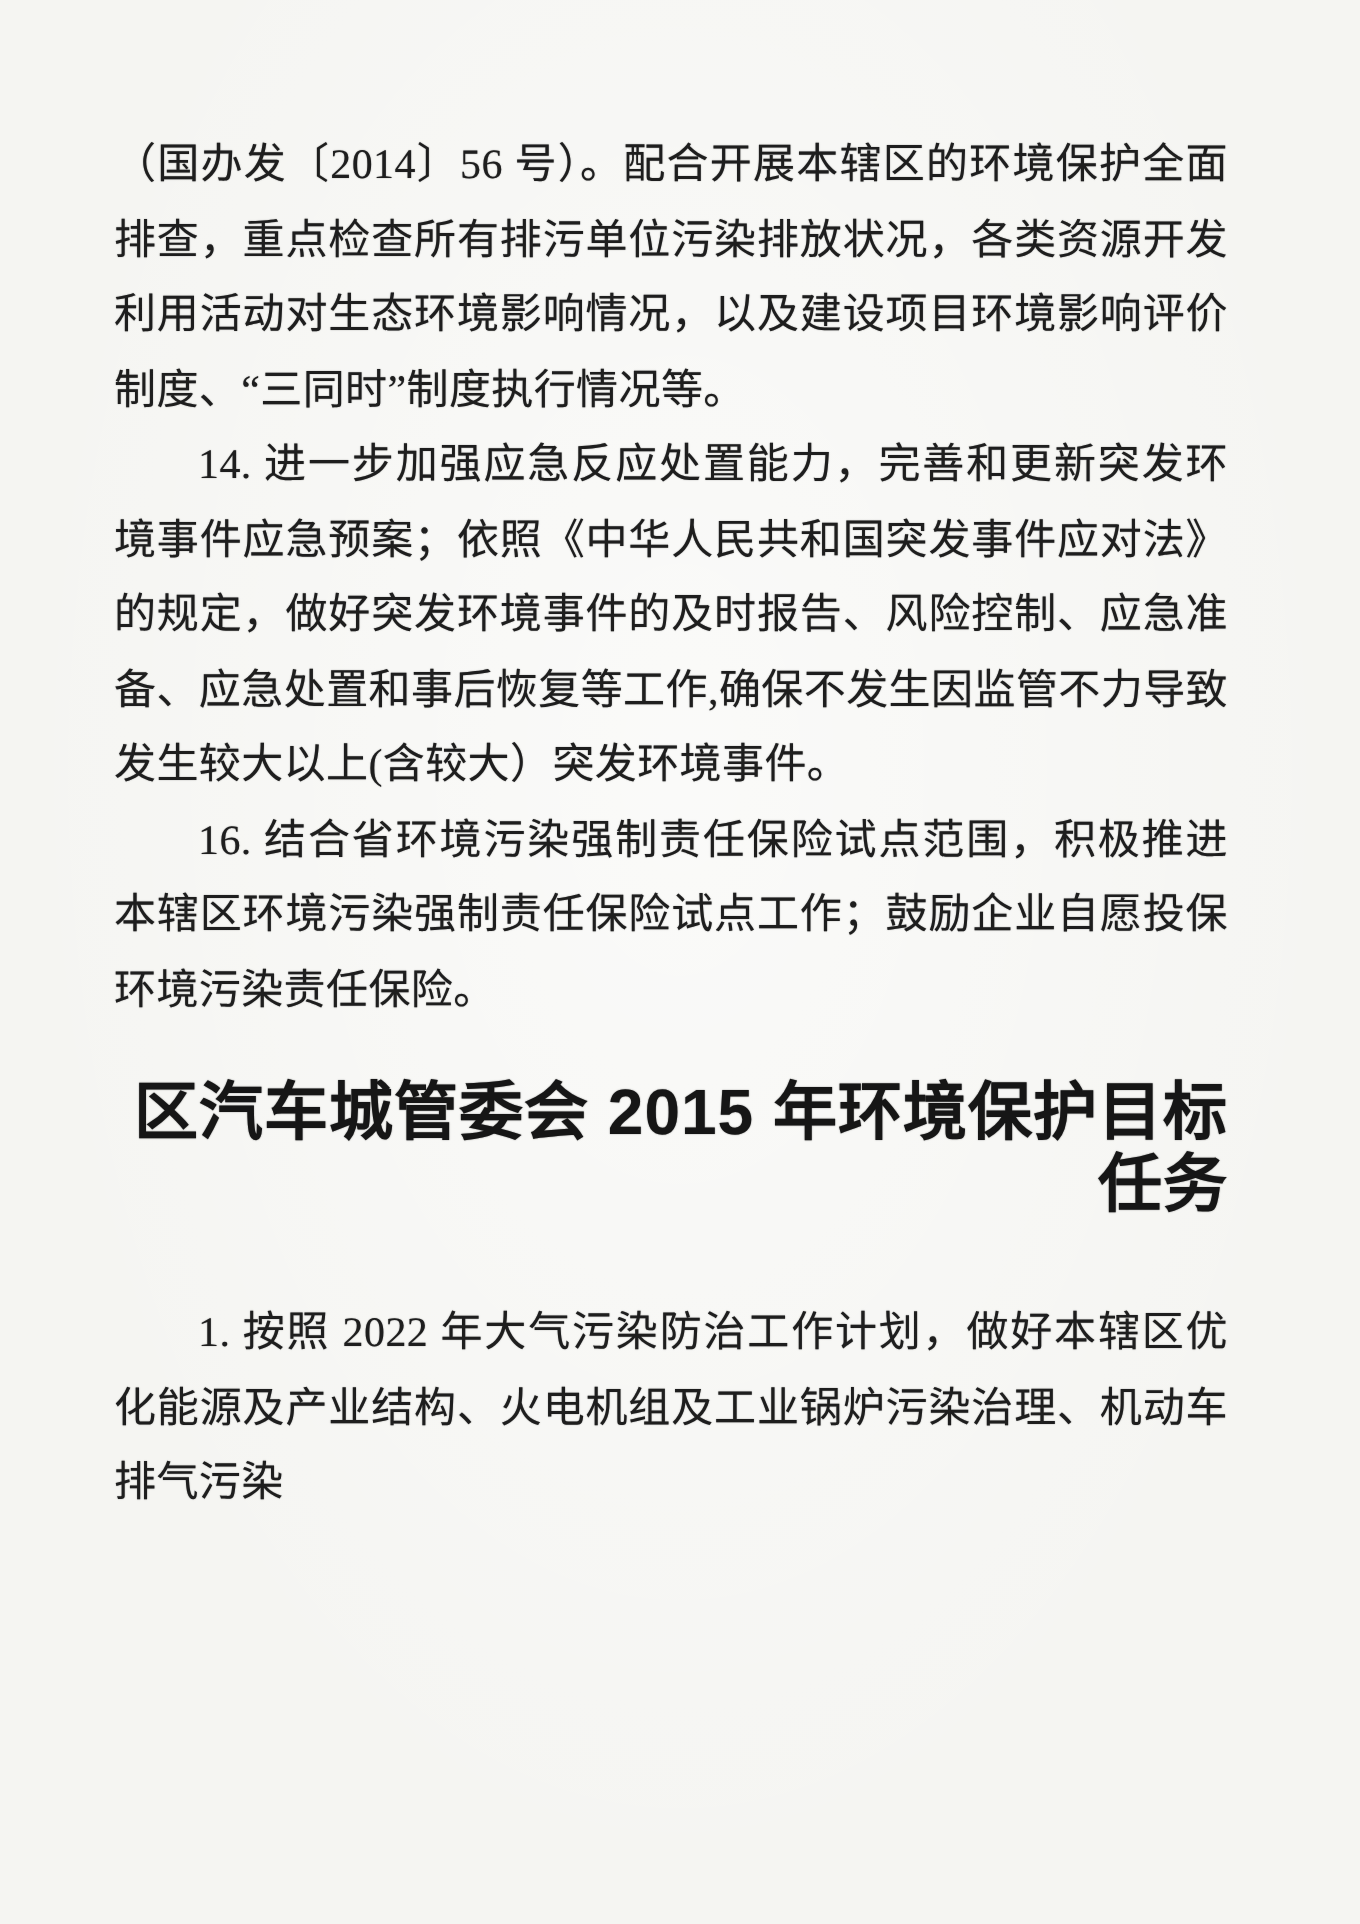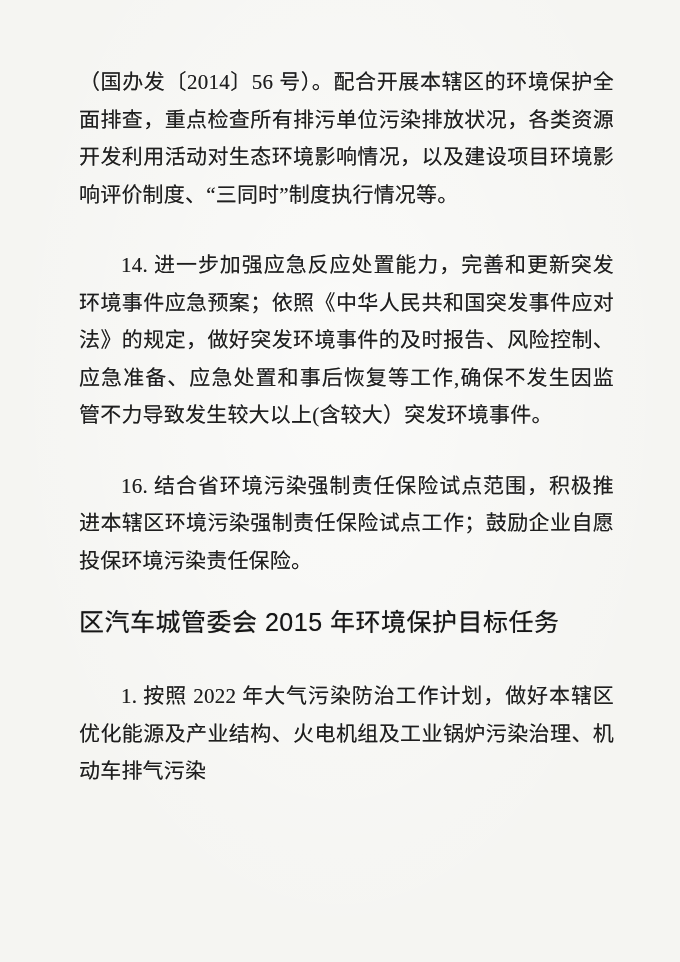--- a/index.html
+++ b/index.html
@@ -7,46 +7,45 @@
     padding: 0;
     width: 680px;
     height: 962px;
     background: #f5f5f2;
     overflow: hidden;
   }
   .page {
     box-sizing: border-box;
     width: 680px;
     height: 962px;
-    padding: 64px 66px 0 79px;
+    padding: 64px 66px 0 57px;
     background:
       radial-gradient(ellipse at 50% 40%, rgba(255,255,255,0.55), rgba(0,0,0,0) 70%),
       #f5f5f2;
     font-family: "Liberation Serif", "DejaVu Serif", serif;
     color: #1e1e1e;
   }
   .para {
     margin: 0;
     font-size: 21px;
     line-height: 37.5px;
     text-align: justify;
     letter-spacing: 0.2px;
     text-shadow: 0 0 0.6px rgba(30,30,30,0.55);
   }
   .para.indent {
     text-indent: 2em;
-    margin-top: 33px;
   }
   .heading {
     margin: 24px 0 38px 0;
     font-family: "Liberation Sans", "DejaVu Sans", sans-serif;
-    font-weight: 400;
-    font-size: 25px;
+    font-weight: 700;
+    font-size: 32px;
     line-height: 36px;
-    text-align: left;
+    text-align: right;
     color: #161616;
     letter-spacing: 0.5px;
     text-shadow: 0 0 0.7px rgba(20,20,20,0.6);
   }
 </style>
 </head>
 <body>
 
 <div class="page">
 

